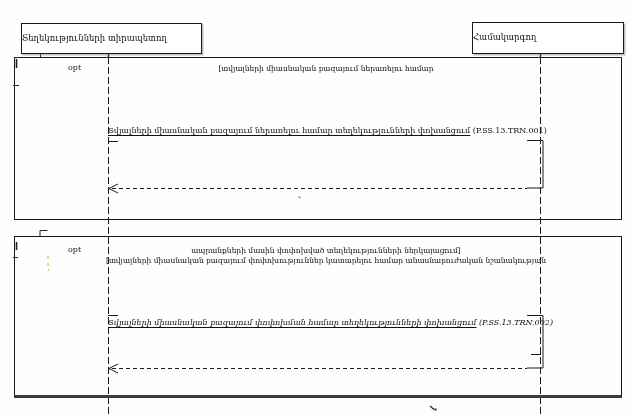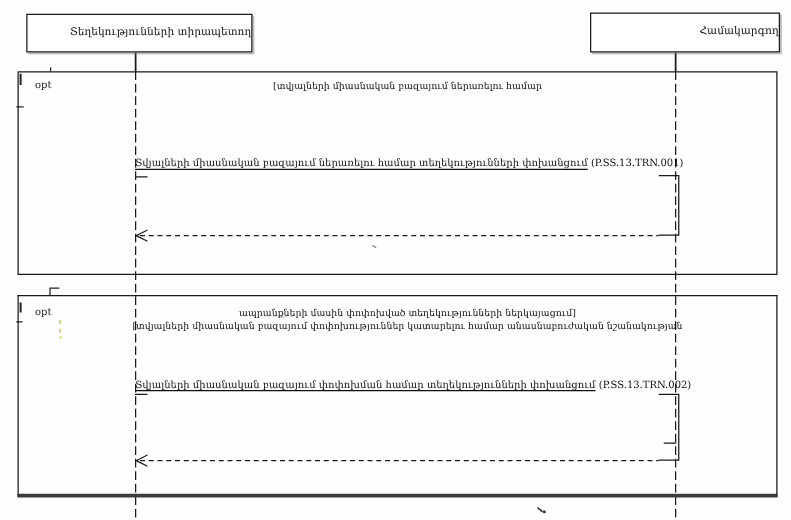--- a/index.html
+++ b/index.html
@@ -2,45 +2,45 @@
 <html><head>
 <meta charset="utf-8">
 <style>
   html,body{margin:0;padding:0;background:#ffffff;}
   .page{
     position:relative;width:633px;height:416px;background:#fefefe;overflow:hidden;
     font-family:"DejaVu Serif","DejaVu Sans",serif;color:#111;
   }
   .lines-layer{position:absolute;left:0;top:0;width:633px;height:416px;}
   .actor{
-    position:absolute;display:flex;align-items:center;justify-content:flex-end;
+    position:absolute;display:flex;align-items:center;justify-content:flex-start;
     background:#ffffff;border:1px solid #1a1a1a;
     box-shadow:1.5px 1.5px 0 rgba(110,110,110,.45);
-    font-size:8.5px;text-align:center;line-height:1.1;
+    font-size:8.5px;text-align:center;line-height:1.1;margin-top:12px;
   }
   .actor-left{left:21px;top:11px;width:179px;height:29px;}
   .actor-right{left:472px;top:10px;width:150px;height:30px;}
   .fragment{position:absolute;left:14px;width:606px;border:1px solid #1a1a1a;background:transparent;}
   .fragment-1{top:57px;height:161px;}
   .fragment-2{top:236px;height:158px;border-bottom:3px solid #3d3d3d;}
-  .opt-label{position:absolute;font-size:8px;color:#222;}
+  .opt-label{position:absolute;font-size:8px;color:#222;margin-left:40px;}
   .opt-1{left:28px;top:63px;}
   .opt-2{left:28px;top:245px;}
   .guard{
     position:absolute;left:14px;width:624px;text-align:center;
     font-size:7.5px;line-height:10px;color:#111;white-space:nowrap;
   }
   .guard-1{top:64px;}
   .guard-2{top:246px;}
   .msg{
     position:absolute;left:108px;width:434px;text-align:left;
     font-size:8px;color:#111;white-space:nowrap;
   }
   .msg-1{top:126px;}
-  .msg-2{top:303px;}
+  .msg-2{top:318px;font-style:italic;}
   .msg-text{text-decoration:underline;text-underline-offset:2px;}
   .msg-code{text-decoration:none;}
 </style>
 </head>
 <body>
 
 <div class="page">
 
   <svg class="lines-layer" width="633" height="416" viewBox="0 0 633 416">
 

